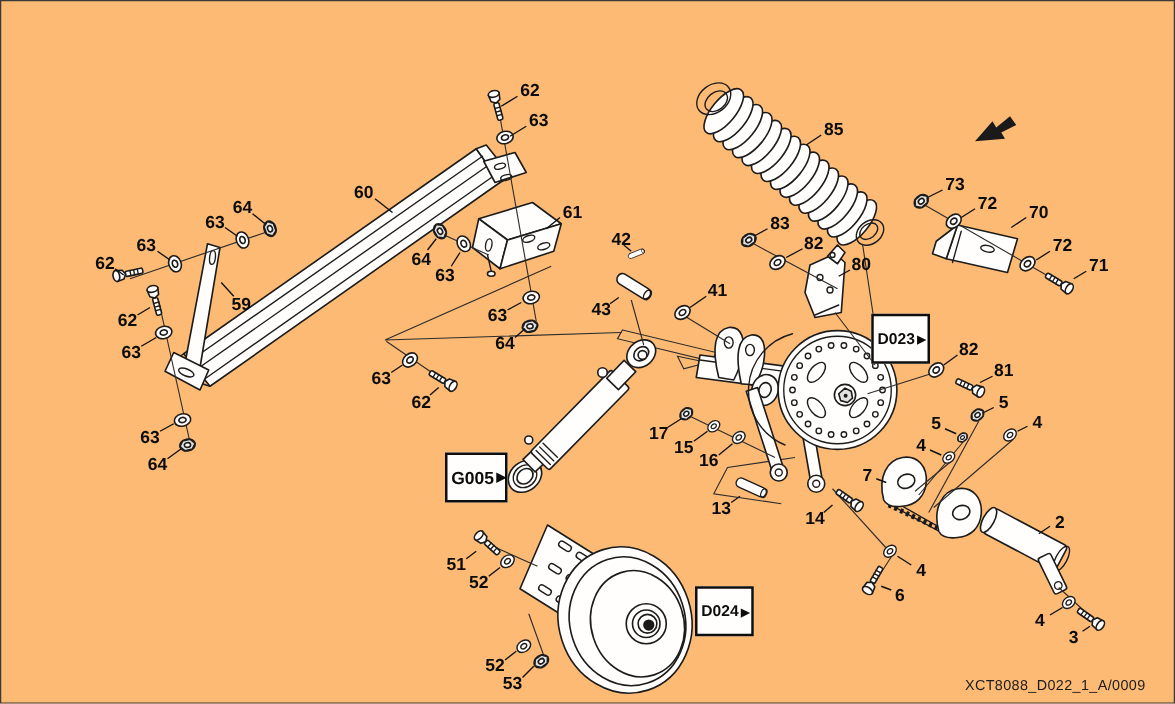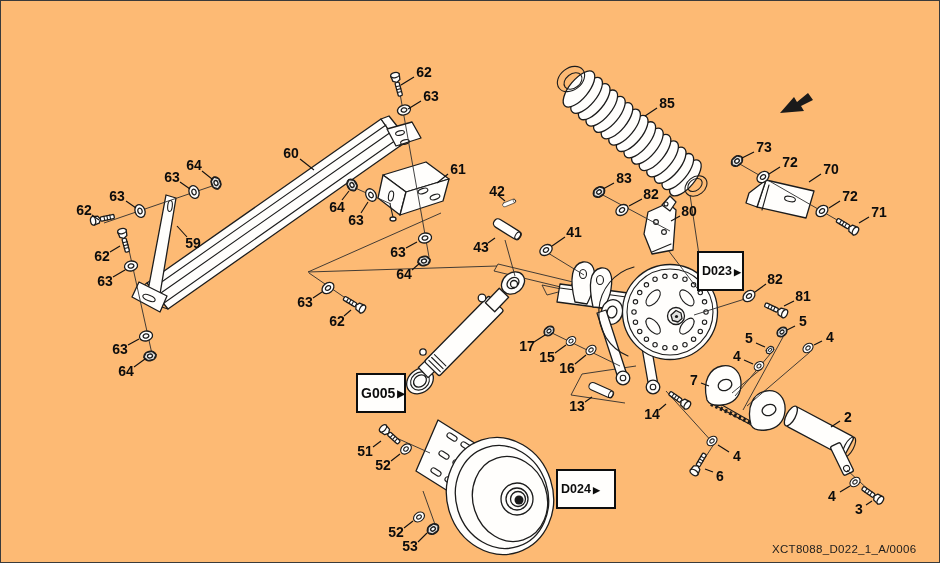--- a/index.html
+++ b/index.html
@@ -417,26 +417,26 @@
         <text x="737" y="456" class="plabel">4</text>
         <line x1="713" y1="472" x2="705" y2="469" class="leader"></line>
         <text x="720" y="476" class="plabel">6</text>
         <line x1="840" y1="492" x2="850" y2="486" class="leader"></line>
         <text x="832" y="496" class="plabel">4</text>
         <line x1="866" y1="505" x2="872" y2="501" class="leader"></line>
         <text x="859" y="509" class="plabel">3</text>
       </g>
 </svg>
 
-<div id="code">XCT8088_D022_1_A/0006</div>
-<div class="refbox" style="left: 356px; top: 362px; width: 50px; height: 18px; font-size: 14px; margin-top: 11px;">
+<div id="code">XCT8088_D022_1_A/0009</div>
+<div class="refbox" style="left: 356px; top: 362px; width: 50px; height: 18px; font-size: 14px;">
       <span>G005</span>
       <span class="tri">▶</span>
     </div>
     <div class="refbox" style="left: 697px; top: 251px; width: 47px; height: 19px; font-size: 12.5px;">
       <span>D023</span>
       <span class="tri">▶</span>
     </div>
-    <div class="refbox" style="left: 556px; top: 469px; width: 60px; height: 19px; font-size: 12.5px;">
+    <div class="refbox" style="left: 556px; top: 469px; width: 47px; height: 19px; font-size: 12.5px;">
       <span>D024</span>
       <span class="tri">▶</span>
     </div>
   </div>
 
 </body></html>

